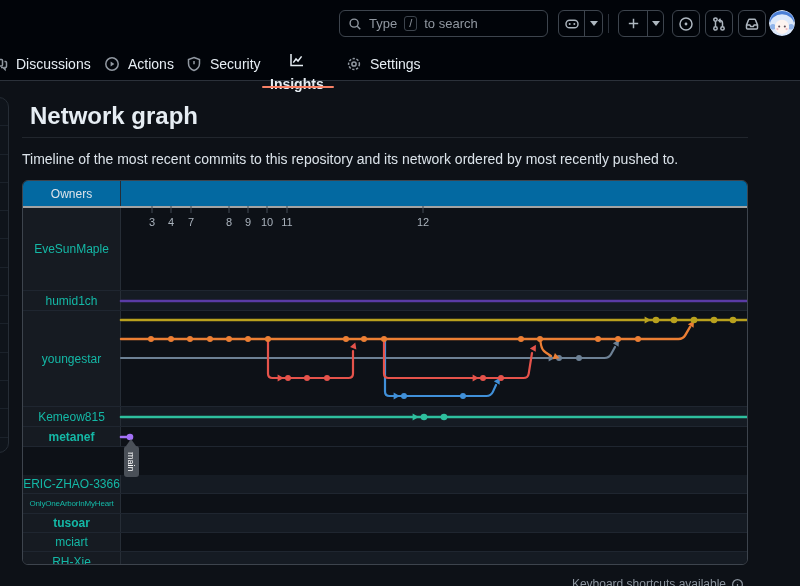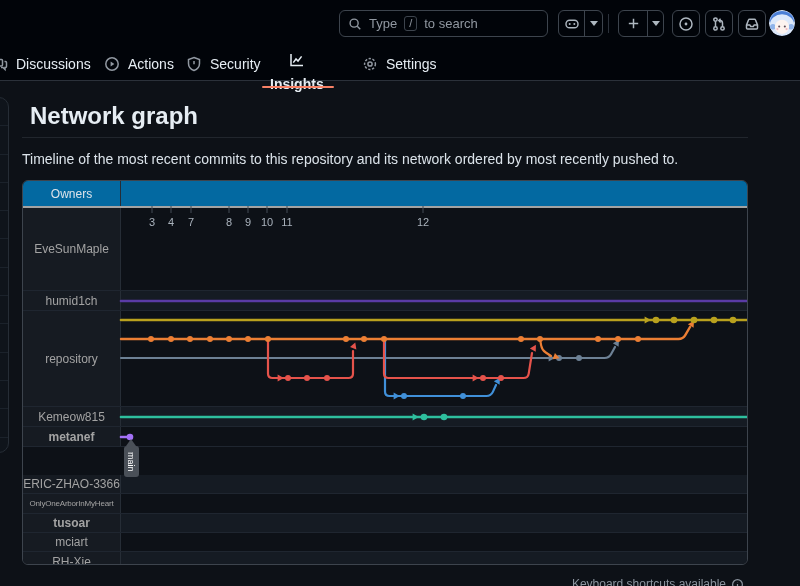--- a/index.html
+++ b/index.html
@@ -46,21 +46,21 @@
   .page-desc { position:absolute; left:22px; top:151px; font-size:14px; color:#dbe3ea; }
   
   .net-table {
     position:absolute; left:22px; top:180px; width:726px; height:385px;
     border:1px solid #3d444d; border-radius:6px; background:#0d1117; overflow:hidden;
   }
   .net-header { height:27px; background:#0369a1; border-bottom:2px solid #a3a3a3; display:flex; }
   .owners-hcell { width:98px; border-right:1px solid #262d36; display:flex; align-items:center; justify-content:center; font-size:12px; color:#dde3ea; }
   .net-row { display:flex; border-bottom:1px solid #1f2630; }
   .net-row:last-child { border-bottom:none; }
-  .owner-cell { width:98px; border-right:1px solid #262d36; background:#161b22; display:flex; align-items:center; justify-content:center; font-size:12px; color:#a3a3a3; cursor:pointer; }
+  .owner-cell { width:98px; border-right:1px solid #262d36; background:#161b22; display:flex; align-items:center; justify-content:center; font-size:12px; color:#14b8a6; cursor:pointer; }
   .owner-cell.small { font-size:8px; letter-spacing:-0.2px; }
   .graph-cell { flex:1; }
   .graph-cell.light { background:#151b23; }
   .net-svg { position:absolute; left:0; top:0; pointer-events:none; }
   .branch-tooltip { position:absolute; left:100px; top:258px; width:16px; text-align:center; z-index:5; }
   .branch-tooltip .tri { width:0; height:0; margin:0 auto; border-left:5px solid transparent; border-right:5px solid transparent; border-bottom:7px solid #4a5058; }
   .branch-tooltip .box {
     width:15px; height:31px; margin:0 auto; background:#4a5058; border-radius:3px;
     color:#ffffff; font-size:9px; writing-mode:vertical-rl; display:flex; align-items:center; justify-content:center;
   }
@@ -186,21 +186,21 @@
       </div>
       <div class="tab active" style="left: 270px; flex-direction: column;">
         <span class="ticon">
           <svg width="16" height="16" viewBox="0 0 16 16" fill="none" stroke="currentColor" stroke-width="1.5">
             <path d="M2 2 V13.5 H14"></path>
             <path d="M4.3 10.6 L7 7 l2 2 L12.6 4.4"></path>
           </svg>
         </span>
         <span>Insights</span>
       </div>
-      <div class="tab" style="left: 362px;">
+      <div class="tab" style="left: 346px;">
         <span class="ticon">
           <svg width="16" height="16" viewBox="0 0 16 16" fill="none" stroke="currentColor" stroke-width="1.5">
             <circle cx="8" cy="8" r="2.1"></circle>
             <circle cx="8" cy="8" r="5.4" stroke-dasharray="2.3 1.6"></circle>
           </svg>
         </span>
         <span>Settings</span>
       </div>
     </div>
 </div>
@@ -231,21 +231,21 @@
   <div id="rows">
       <div class="net-row" style="height: 83px;">
         <div class="owner-cell">EveSunMaple</div>
         <div class="graph-cell dark"></div>
       </div>
       <div class="net-row" style="height: 20px;">
         <div class="owner-cell">humid1ch</div>
         <div class="graph-cell light"></div>
       </div>
       <div class="net-row" style="height: 96px;">
-        <div class="owner-cell">repository</div>
+        <div class="owner-cell">youngestar</div>
         <div class="graph-cell dark"></div>
       </div>
       <div class="net-row" style="height: 20px;">
         <div class="owner-cell">Kemeow815</div>
         <div class="graph-cell light"></div>
       </div>
       <div class="net-row" style="height: 20px; font-weight: bold;">
         <div class="owner-cell">metanef</div>
         <div class="graph-cell dark"></div>
       </div>

